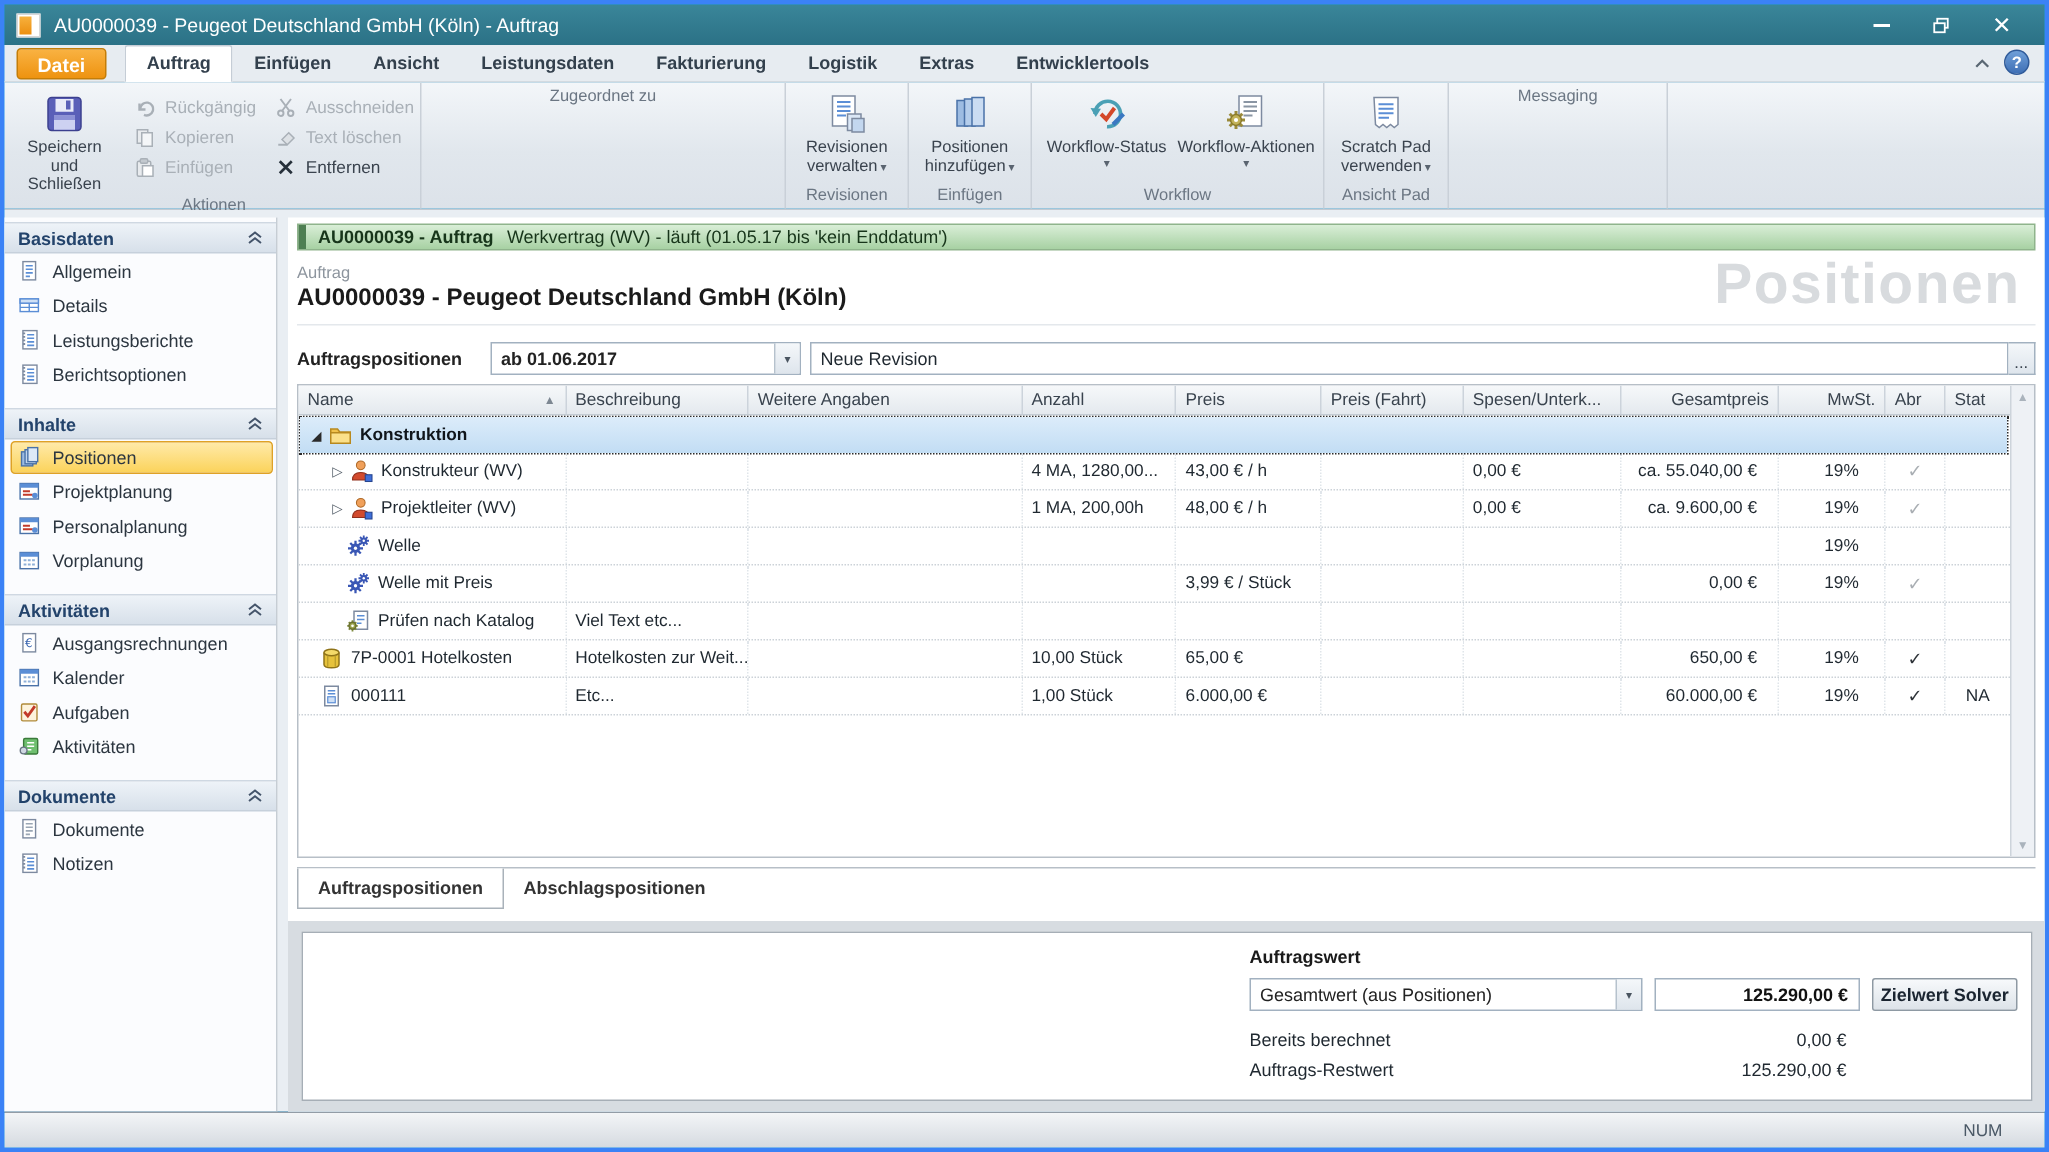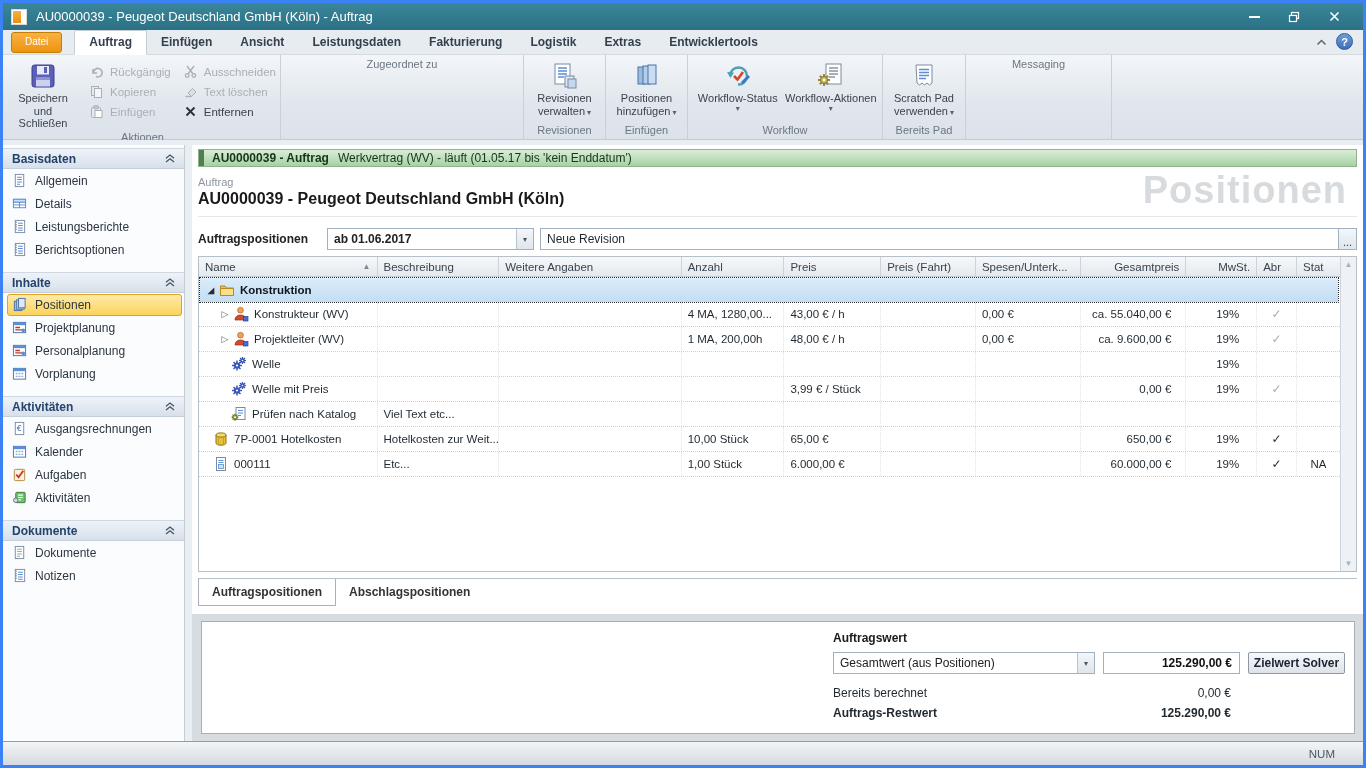--- a/index.html
+++ b/index.html
@@ -11,21 +11,21 @@
   .titlebar { height:27px; background:linear-gradient(#3a8699,#2b7186); display:flex; align-items:center; padding:0 8px; color:#fff; flex:none; }
   .appicon { width:16px; height:16px; margin-right:9px; background:#fff; border:1px solid #d8d8d8; position:relative; }
   .appicon::after { content:""; position:absolute; left:1px; top:1px; bottom:1px; width:8px; background:linear-gradient(#f7b13e,#ec8f10); }
   .titletext { font-size:13px; }
   .winbtns { margin-left:auto; display:flex; align-items:center; gap:26px; padding-right:14px; }
   .winbtn { display:flex; align-items:center; justify-content:center; width:14px; height:14px; cursor:default; }
   .minbar { width:11px; height:0; border-bottom:2px solid #fff; }
 
   
   .tabrow { height:25px; background:#e7ecf1; display:flex; align-items:flex-end; padding:0 0 0 8px; flex:none; position:relative; border-bottom:1px solid #d3dae0; }
-  .filetab { height:21px; margin-bottom:1px; background:linear-gradient(#f9b242,#ee9310); border:1px solid #c47d08; border-radius:3px; color:#fff; font-weight:normal; font-size:10px; padding:3px 13px; margin-right:12px; }
+  .filetab { height:21px; margin-bottom:1px; background:linear-gradient(#f9b242,#ee9310); border:1px solid #c47d08; border-radius:3px; color:#fff; font-weight:bold; font-size:13px; padding:3px 13px; margin-right:12px; }
   .rtab { padding:4px 14px 5px 14px; font-weight:bold; font-size:12px; color:#33404d; }
   .rtab.active { background:#fff; border:1px solid #c5cdd6; border-bottom:1px solid #fff; border-radius:2px 2px 0 0; margin-bottom:-1px; }
   .tabrow-right { margin-left:auto; display:flex; align-items:center; gap:9px; padding:0 10px 4px 0; }
   .helpbtn { width:17px; height:17px; border-radius:50%; background:linear-gradient(#6f9fd8,#3f6fb5); border:1px solid #2f5a99; color:#fff; font-weight:bold; font-size:11px; display:flex; align-items:center; justify-content:center; }
 
   
   .ribbon { height:85px; background:linear-gradient(#f3f6f9,#e1e7ed 55%,#dce2e9); border-bottom:1px solid #c2cad2; display:flex; flex:none; padding-left:2px; }
   .rgroup { display:flex; flex-direction:column; border-right:1px solid #c9d0d8; padding:2px 4px 0 4px; flex:none; }
   .rg-body { flex:1; display:flex; align-items:flex-start; justify-content:center; }
   .rg-label { height:16px; text-align:center; color:#6b7683; font-size:11px; line-height:14px; }
@@ -110,21 +110,21 @@
   .panel { height:113px; background:#fff; border:1px solid #a6aeb6; position:relative; }
   .sumblock { position:absolute; left:631px; top:9px; width:512px; }
   .sum-title { font-weight:bold; font-size:12px; color:#1a1a1a; }
   .sum-controls { display:flex; margin-top:7px; align-items:center; }
   .sum-combo { width:262px; }
   .sum-combo .cval { font-weight:normal; }
   .sum-value { width:137px; height:22px; margin-left:8px; border:1px solid #a2b1c0; font:bold 12px "Liberation Sans",sans-serif; text-align:right; padding:3px 7px; color:#111; }
   .sum-btn { margin-left:8px; width:97px; height:22px; background:linear-gradient(#f7f9fb,#dde3e9); border:1px solid #8e99a3; border-radius:2px; font-weight:bold; font-size:12px; color:#1a2430; display:flex; align-items:center; justify-content:center; }
   .sum-rows { margin-top:9px; width:398px; }
   .sum-row { display:flex; justify-content:space-between; height:20px; align-items:center; font-size:12px; color:#1f2830; }
-  .sum-row.bold { font-weight:bold; }
+  .sum-row.bold { font-weight:normal; }
 
   
   .statusbar { height:24px; flex:none; background:linear-gradient(#f3f5f7,#d5dae0); border-top:1px solid #929ca6; display:flex; align-items:center; justify-content:flex-end; padding-right:28px; color:#4a5866; font-size:11.5px; }
 </style>
 </head>
 <body>
 
 <div class="win">
 
   <div class="titlebar">
@@ -325,21 +325,21 @@
         <div class="bigbtn" style="width:77px;">
           <span class="bicon">
             <svg width="26" height="28" viewBox="0 0 26 28">
                 <path d="M5 3 h16 v18 l-2.5 2 -2.5-2 -2.5 2 -2.5-2 -2.5 2 -2.5-2 Z" fill="#fff" stroke="#7d8aa0"></path>
                 <path d="M8 7.5h10 M8 10.5h10 M8 13.5h10 M8 16.5h7" stroke="#5b8ed6" stroke-width="1.4"></path>
               </svg>
           </span>
           <span class="lbl"><span>Scratch Pad verwenden</span><span class="caret inline">▾</span></span>
         </div>
       </div>
-      <div class="rg-label">Bereits Pad</div>
+      <div class="rg-label">Ansicht Pad</div>
     </div>
 
     <div class="rgroup" style="width:146px;">
       <div class="rg-label">Messaging</div>
     </div>
 
   </div>
 
   <div class="workspace">
 

